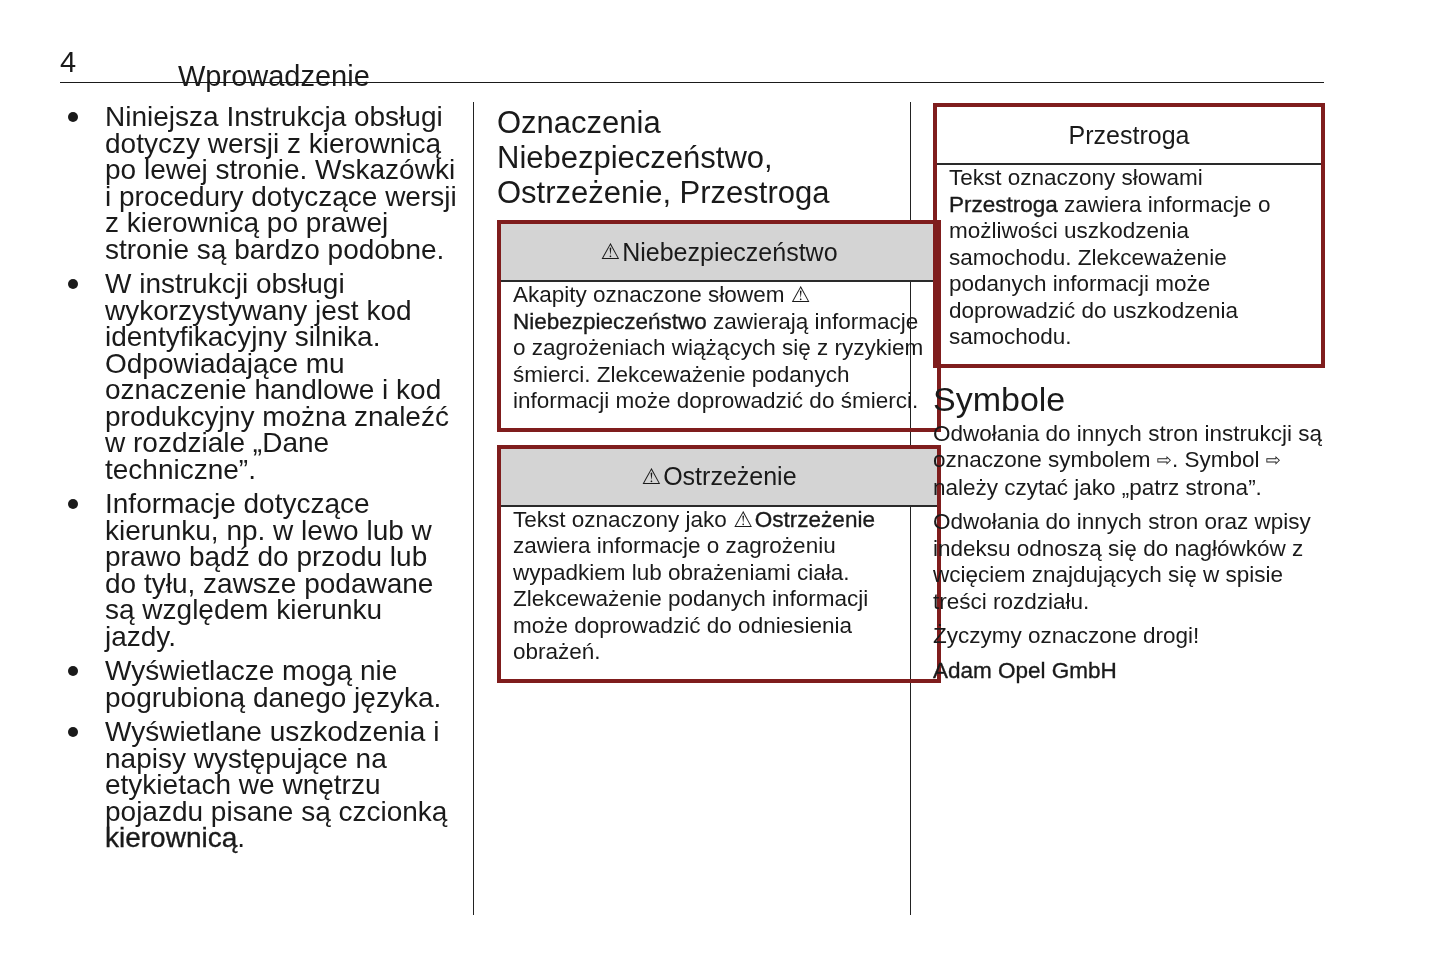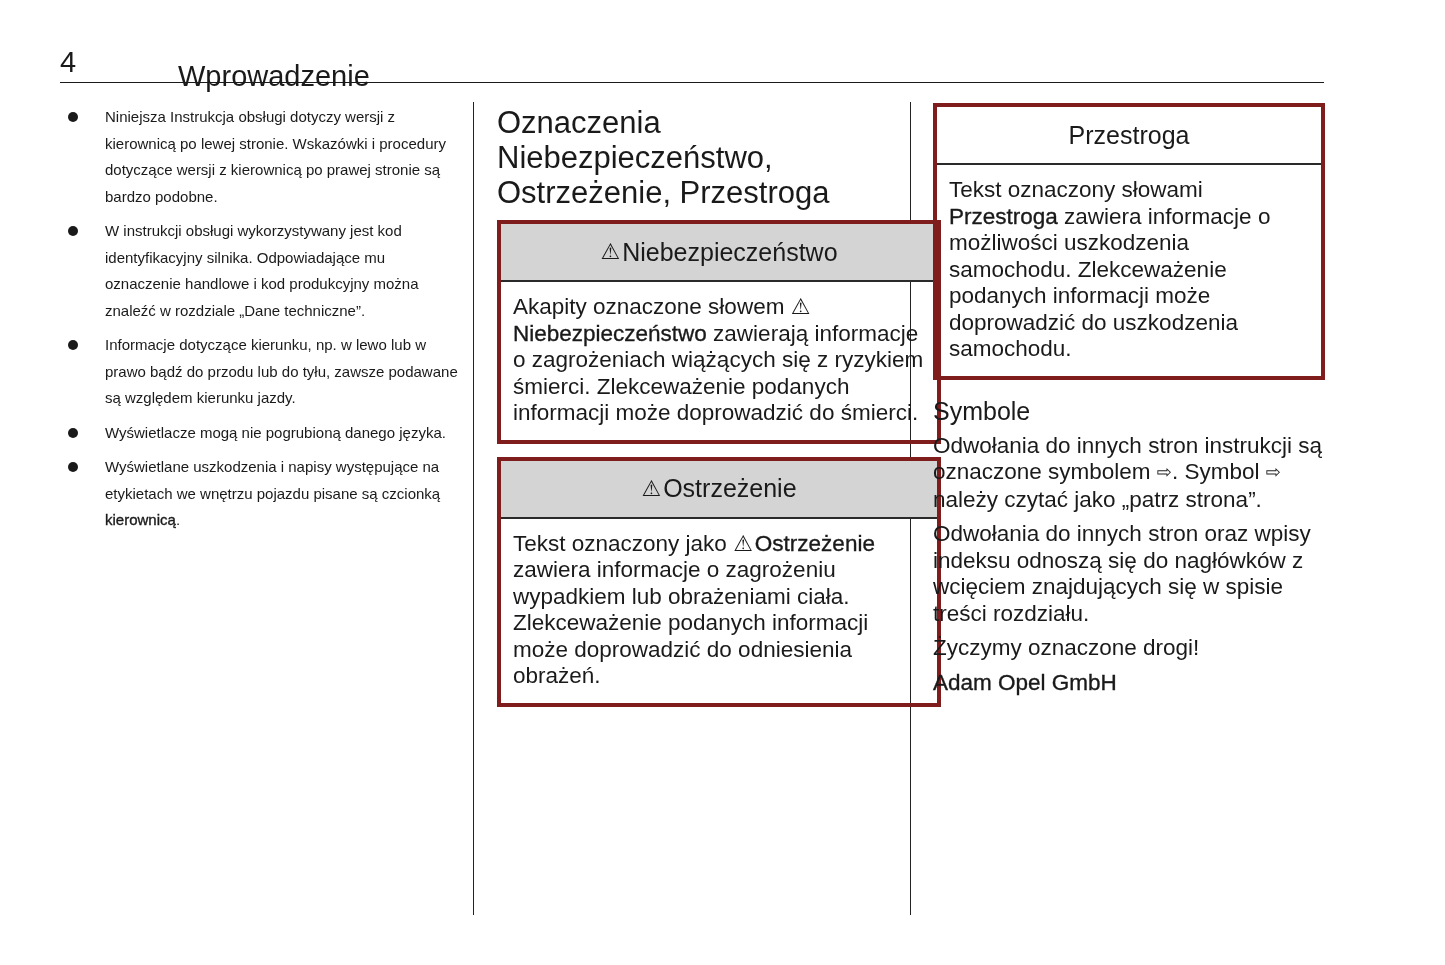--- a/index.html
+++ b/index.html
@@ -14,33 +14,33 @@
   .col { position: absolute; top: 100px; }
   .col1 { left: 60px; width: 400px; }
   .col2 { left: 497px; width: 444px; }
   .col3 { left: 933px; width: 392px; }
 
   .divider { position: absolute; top: 102px; height: 813px; width: 0; border-left: 1.5px solid #222; }
   .div1 { left: 473px; }
   .div2 { left: 910px; }
 
   ul.bullets { list-style: none; margin: 0; padding: 0; }
-  ul.bullets li { position: relative; padding-left: 45px; margin-bottom: 8px; font-size: 15px; line-height: 26.5px; }
+  ul.bullets li { position: relative; padding-left: 45px; margin-bottom: 8px; font-size: 28px; line-height: 26.5px; }
   ul.bullets li .bullet { position: absolute; left: 8px; top: 8px; width: 10px; height: 10px; border-radius: 50%; background: #1a1a1a; }
 
   .section-title { font-size: 31px; line-height: 35px; margin: 5px 0 10px 0; font-weight: normal; }
 
   .box { border: 4px solid #7f1d1d; margin-bottom: 13px; }
   .box-head { background: #d4d4d4; border-bottom: 2px solid #2a2a2a; height: 56px; display: flex; align-items: center; justify-content: center; font-size: 25px; }
   .box-head.plain { background: #ffffff; }
-  .box-body { padding: 12px 12px 13px 12px; font-size: 22.5px; line-height: 26.5px; }
+  .box-body { padding: 0 12px 13px 12px; font-size: 22.5px; line-height: 26.5px; }
   .warn-icon { display: inline-block; font-size: 22px; margin-right: 2px; }
   .strong { font-weight: normal; -webkit-text-stroke: 0.35px #1a1a1a; }
 
-  .symbol-title { font-size: 25px; line-height: 36px; margin: 12px 0 4px 0; }
+  .symbol-title { font-size: 34px; line-height: 36px; margin: 12px 0 4px 0; }
   .para { font-size: 22.5px; line-height: 26.5px; margin: 0 0 8px 0; }
   .arrow-icon { display: inline-block; font-size: 18px; transform: translateY(-1px); }
 </style>
 </head>
 <body>
 
 <div class="page-header">
   <span class="page-num">4</span>
   <span class="chapter-title">Wprowadzenie</span>
 </div>

